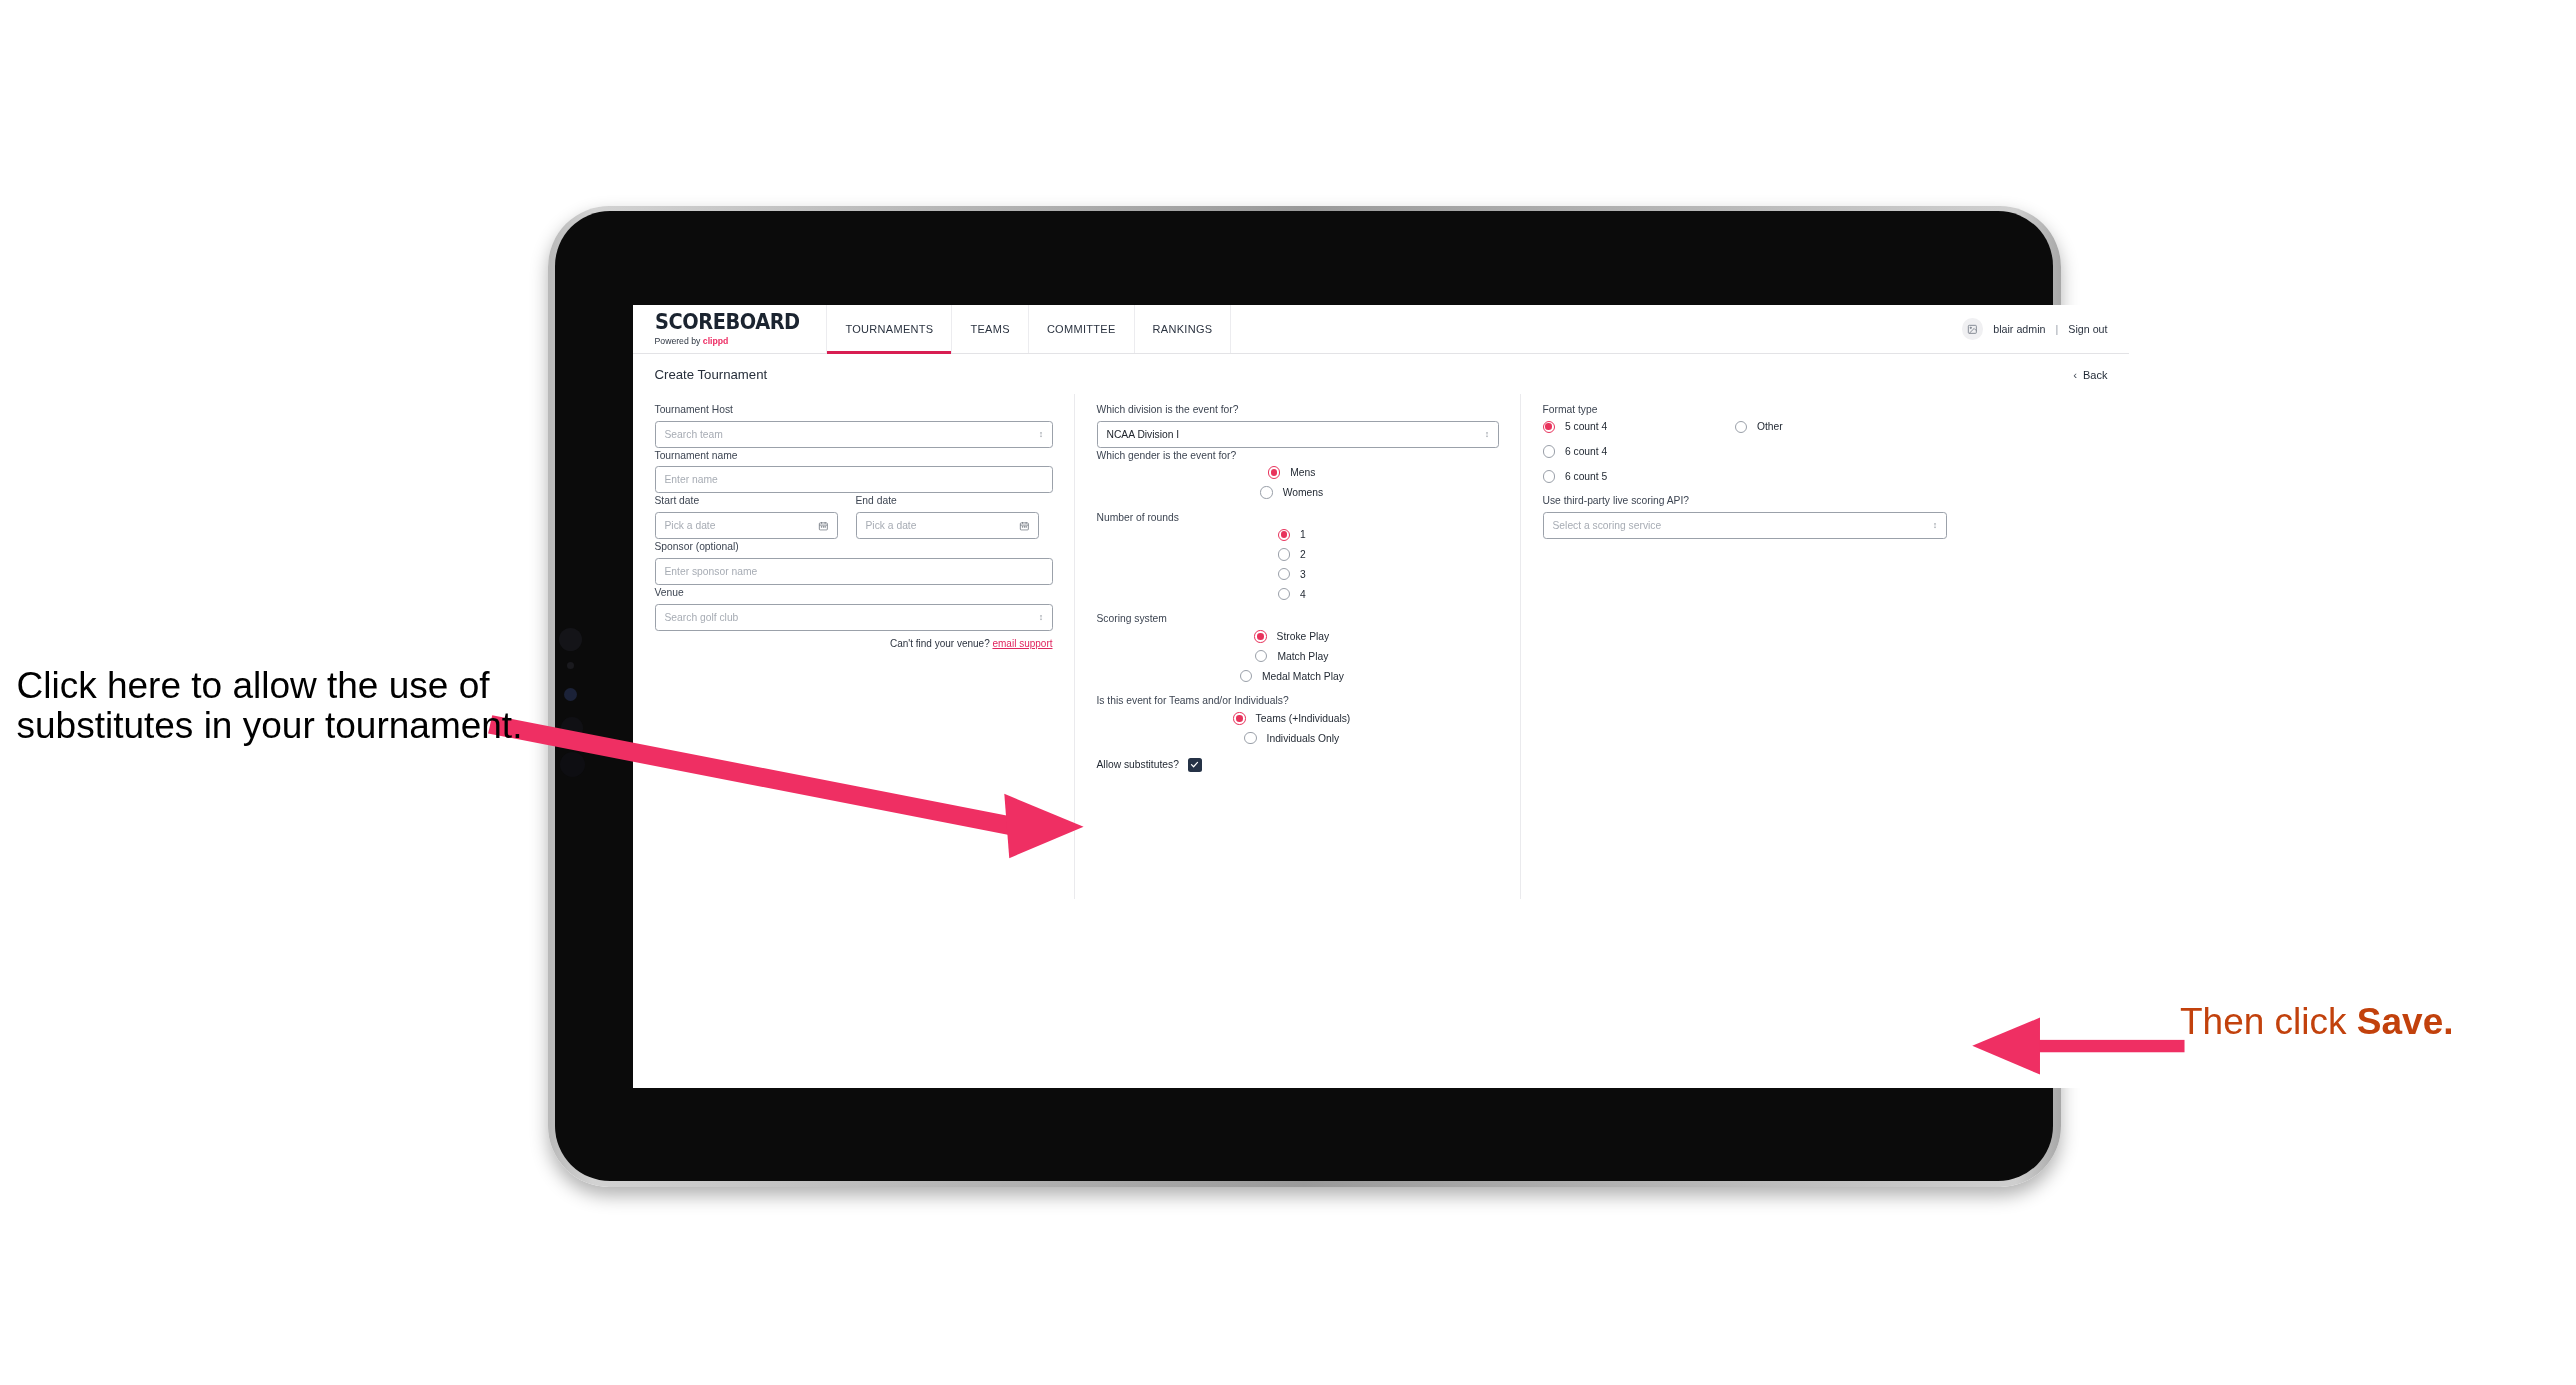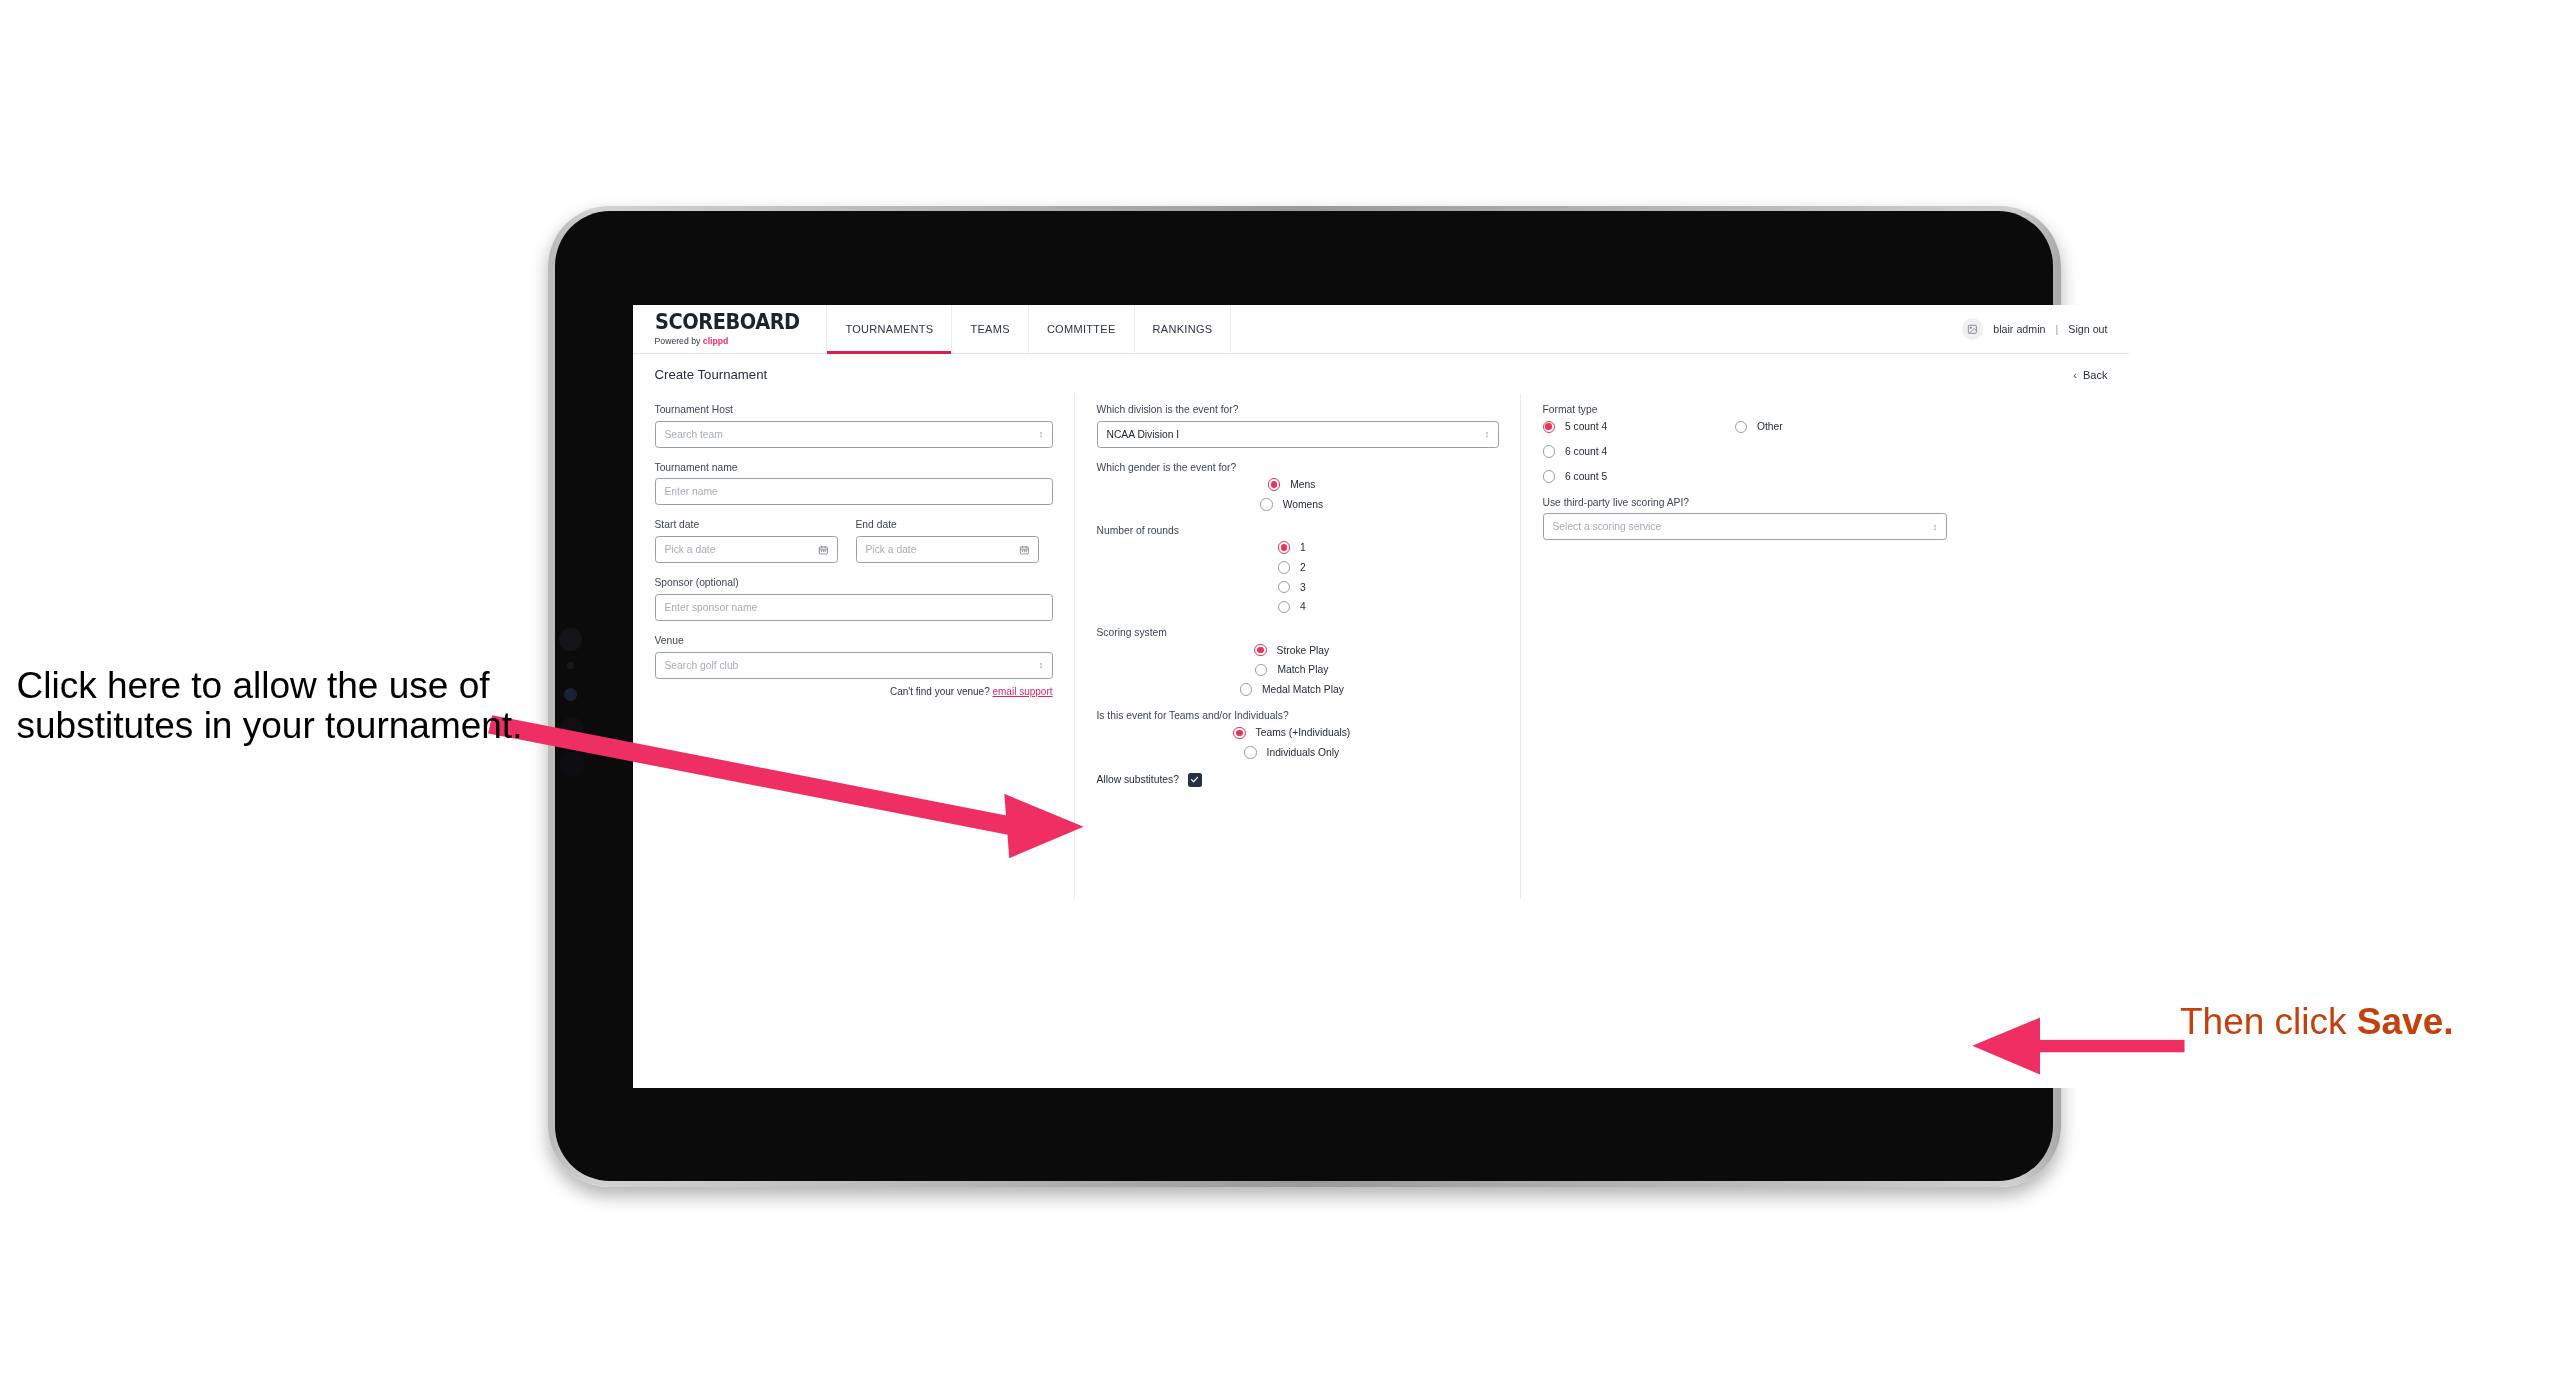--- a/index.html
+++ b/index.html
@@ -154,21 +154,21 @@
   }
   #col-left   { width: 441px; }
   #col-mid    { width: 446px; border-left: 0.8px solid #eaeaed; }
   #col-right  { width: 448px; border-left: 0.8px solid #eaeaed; }
 
   .field-label {
     font-size: 10.3px;
     color: #3d4552;
     margin-bottom: 5.8px;
   }
-  .field-group { margin-bottom: 14px; }
+  .field-group { margin-bottom: 2px; }
 
   .text-input, .select-input {
     height: 27px;
     border: 0.8px solid #9ba1aa;
     border-radius: 3.3px;
     background: #fff;
     display: flex;
     align-items: center;
     padding: 0 9px;
     font-size: 10.3px;

